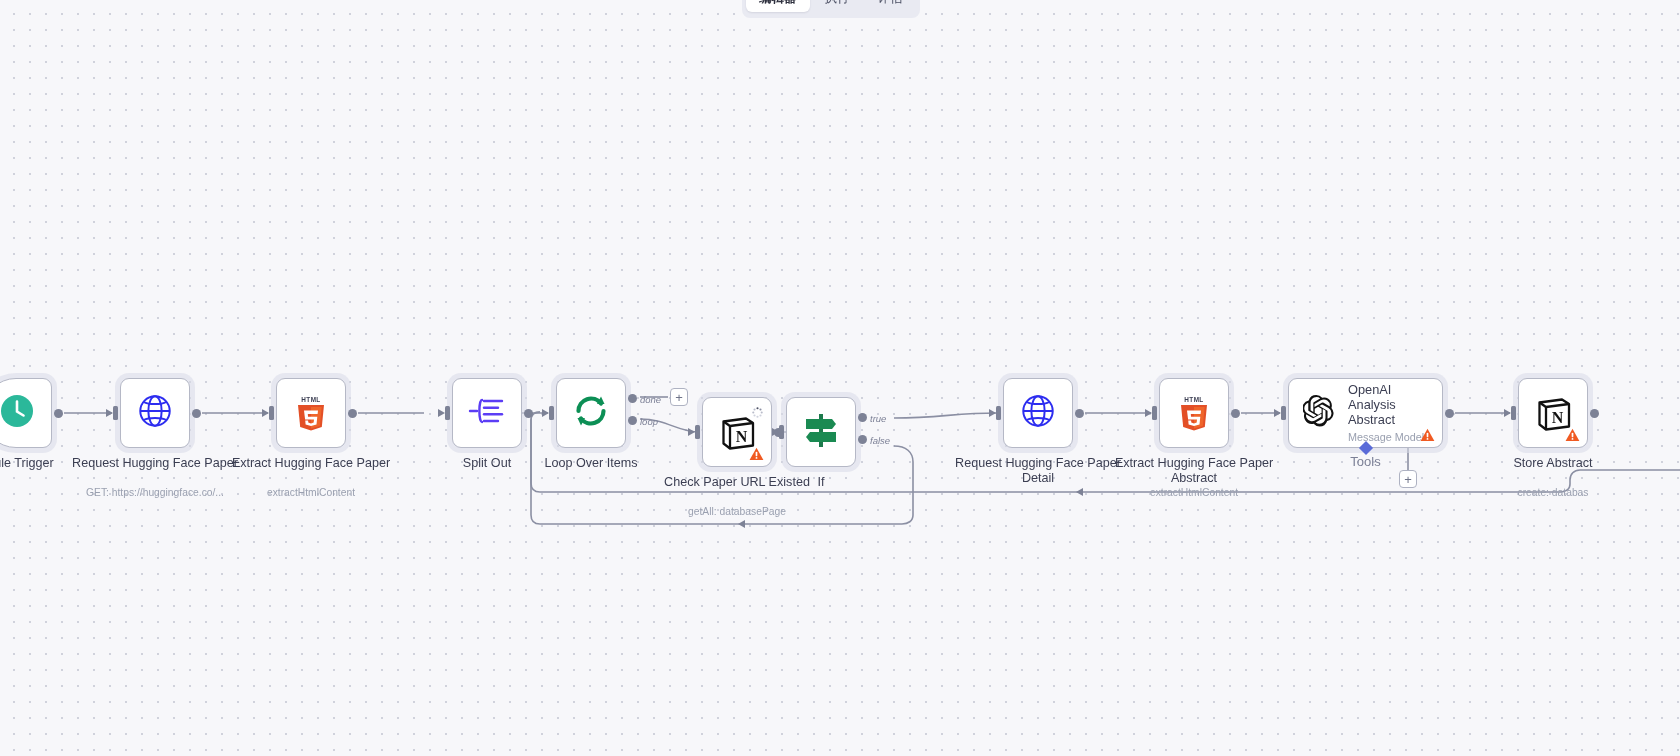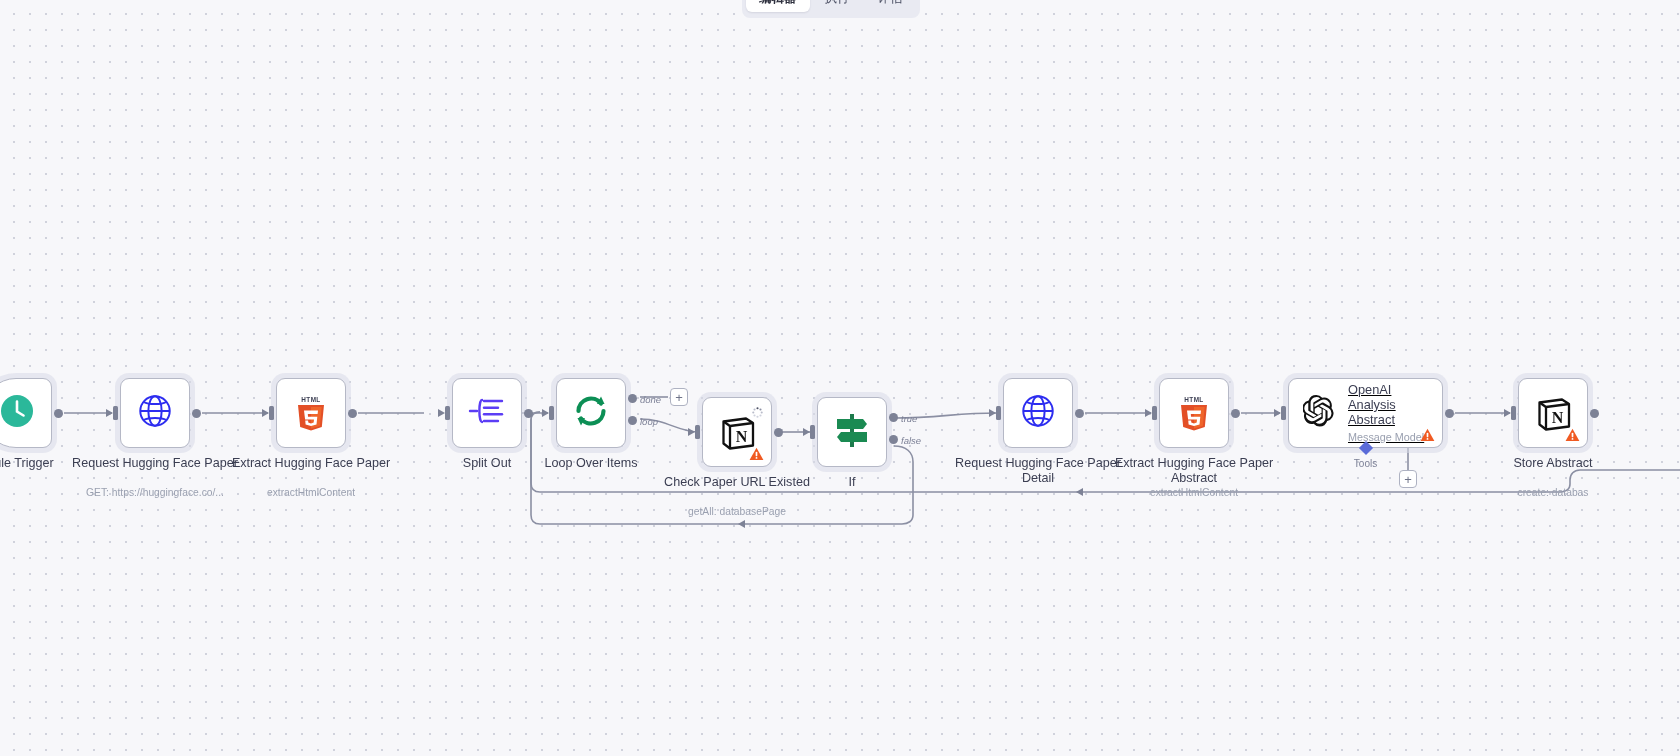--- a/index.html
+++ b/index.html
@@ -97,21 +97,21 @@
     left: 50%;
     transform: translateX(-50%);
     width: 230px;
     text-align: center;
     font-size: 10.3px;
     line-height: 12px;
     color: #9aa0b0;
   }
   .sub-2line { top: 109px; }
   
-  .inline-text { display: flex; flex-direction: column; gap: 1px; min-width: 0; text-decoration: underline; }
+  .inline-text { display: flex; flex-direction: column; gap: 1px; min-width: 0; }
   .inline-title {
     font-size: 12.8px; line-height: 15px; color: #3b3e52;
   }
   .inline-sub {
     font-size: 10.8px; line-height: 13px; color: #9aa0b0; margin-top: 3px;
   }
   
   .port-out {
     position: absolute;
     width: 9px; height: 9px;
@@ -145,21 +145,21 @@
     background: #5a6bd8;
     transform: rotate(45deg);
     left: 50%; margin-left: -5px;
     bottom: -6px;
     z-index: 14;
   }
   .port-sublabel {
     position: absolute;
     left: 50%; transform: translateX(-50%);
     bottom: -22px;
-    font-size: 10px; color: #7c8096;
+    font-size: 13px; color: #7c8096;
     white-space: nowrap;
     text-align: center;
   }
   .port-out.multi { margin-top: 0; }
   .port-out-label {
     position: absolute;
     left: 12px; top: 50%;
     transform: translateY(-50%);
     font-size: 9.5px; color: #7c8096;
     white-space: nowrap;
@@ -374,21 +374,21 @@
           <rect x="7.1" y="5" width="1.8" height="5" rx="0.9" fill="#ffffff"></rect>
           <circle cx="8" cy="11.7" r="1" fill="#ffffff"></circle>
         </svg>
       </span>
       <span class="port-out"></span>
     </div>
     <div class="node-caption">Check Paper URL Existed</div>
     <div class="node-subtitle sub-2line">getAll: databasePage</div>
   </div>
 
-  <div class="node node-square" style="left:817px; top:397px;">
+  <div class="node node-square" style="left:786px; top:397px;">
     <div class="node-box">
       <span class="port-in"></span>
       <span class="ic">
         <svg width="38" height="40" viewBox="0 0 38 40">
           <rect x="17" y="4" width="4" height="33" fill="#1d7a4c"></rect>
           <path d="M4 9 L30 9 L34 14 L30 19 L4 19 Z" fill="#1a8a52"></path>
           <path d="M34 22 L8 22 L4 27 L8 32 L34 32 Z" fill="#1a8a52"></path>
         </svg>
       </span>
       <span class="port-out multi" style="top:15px; right:-12px;">

